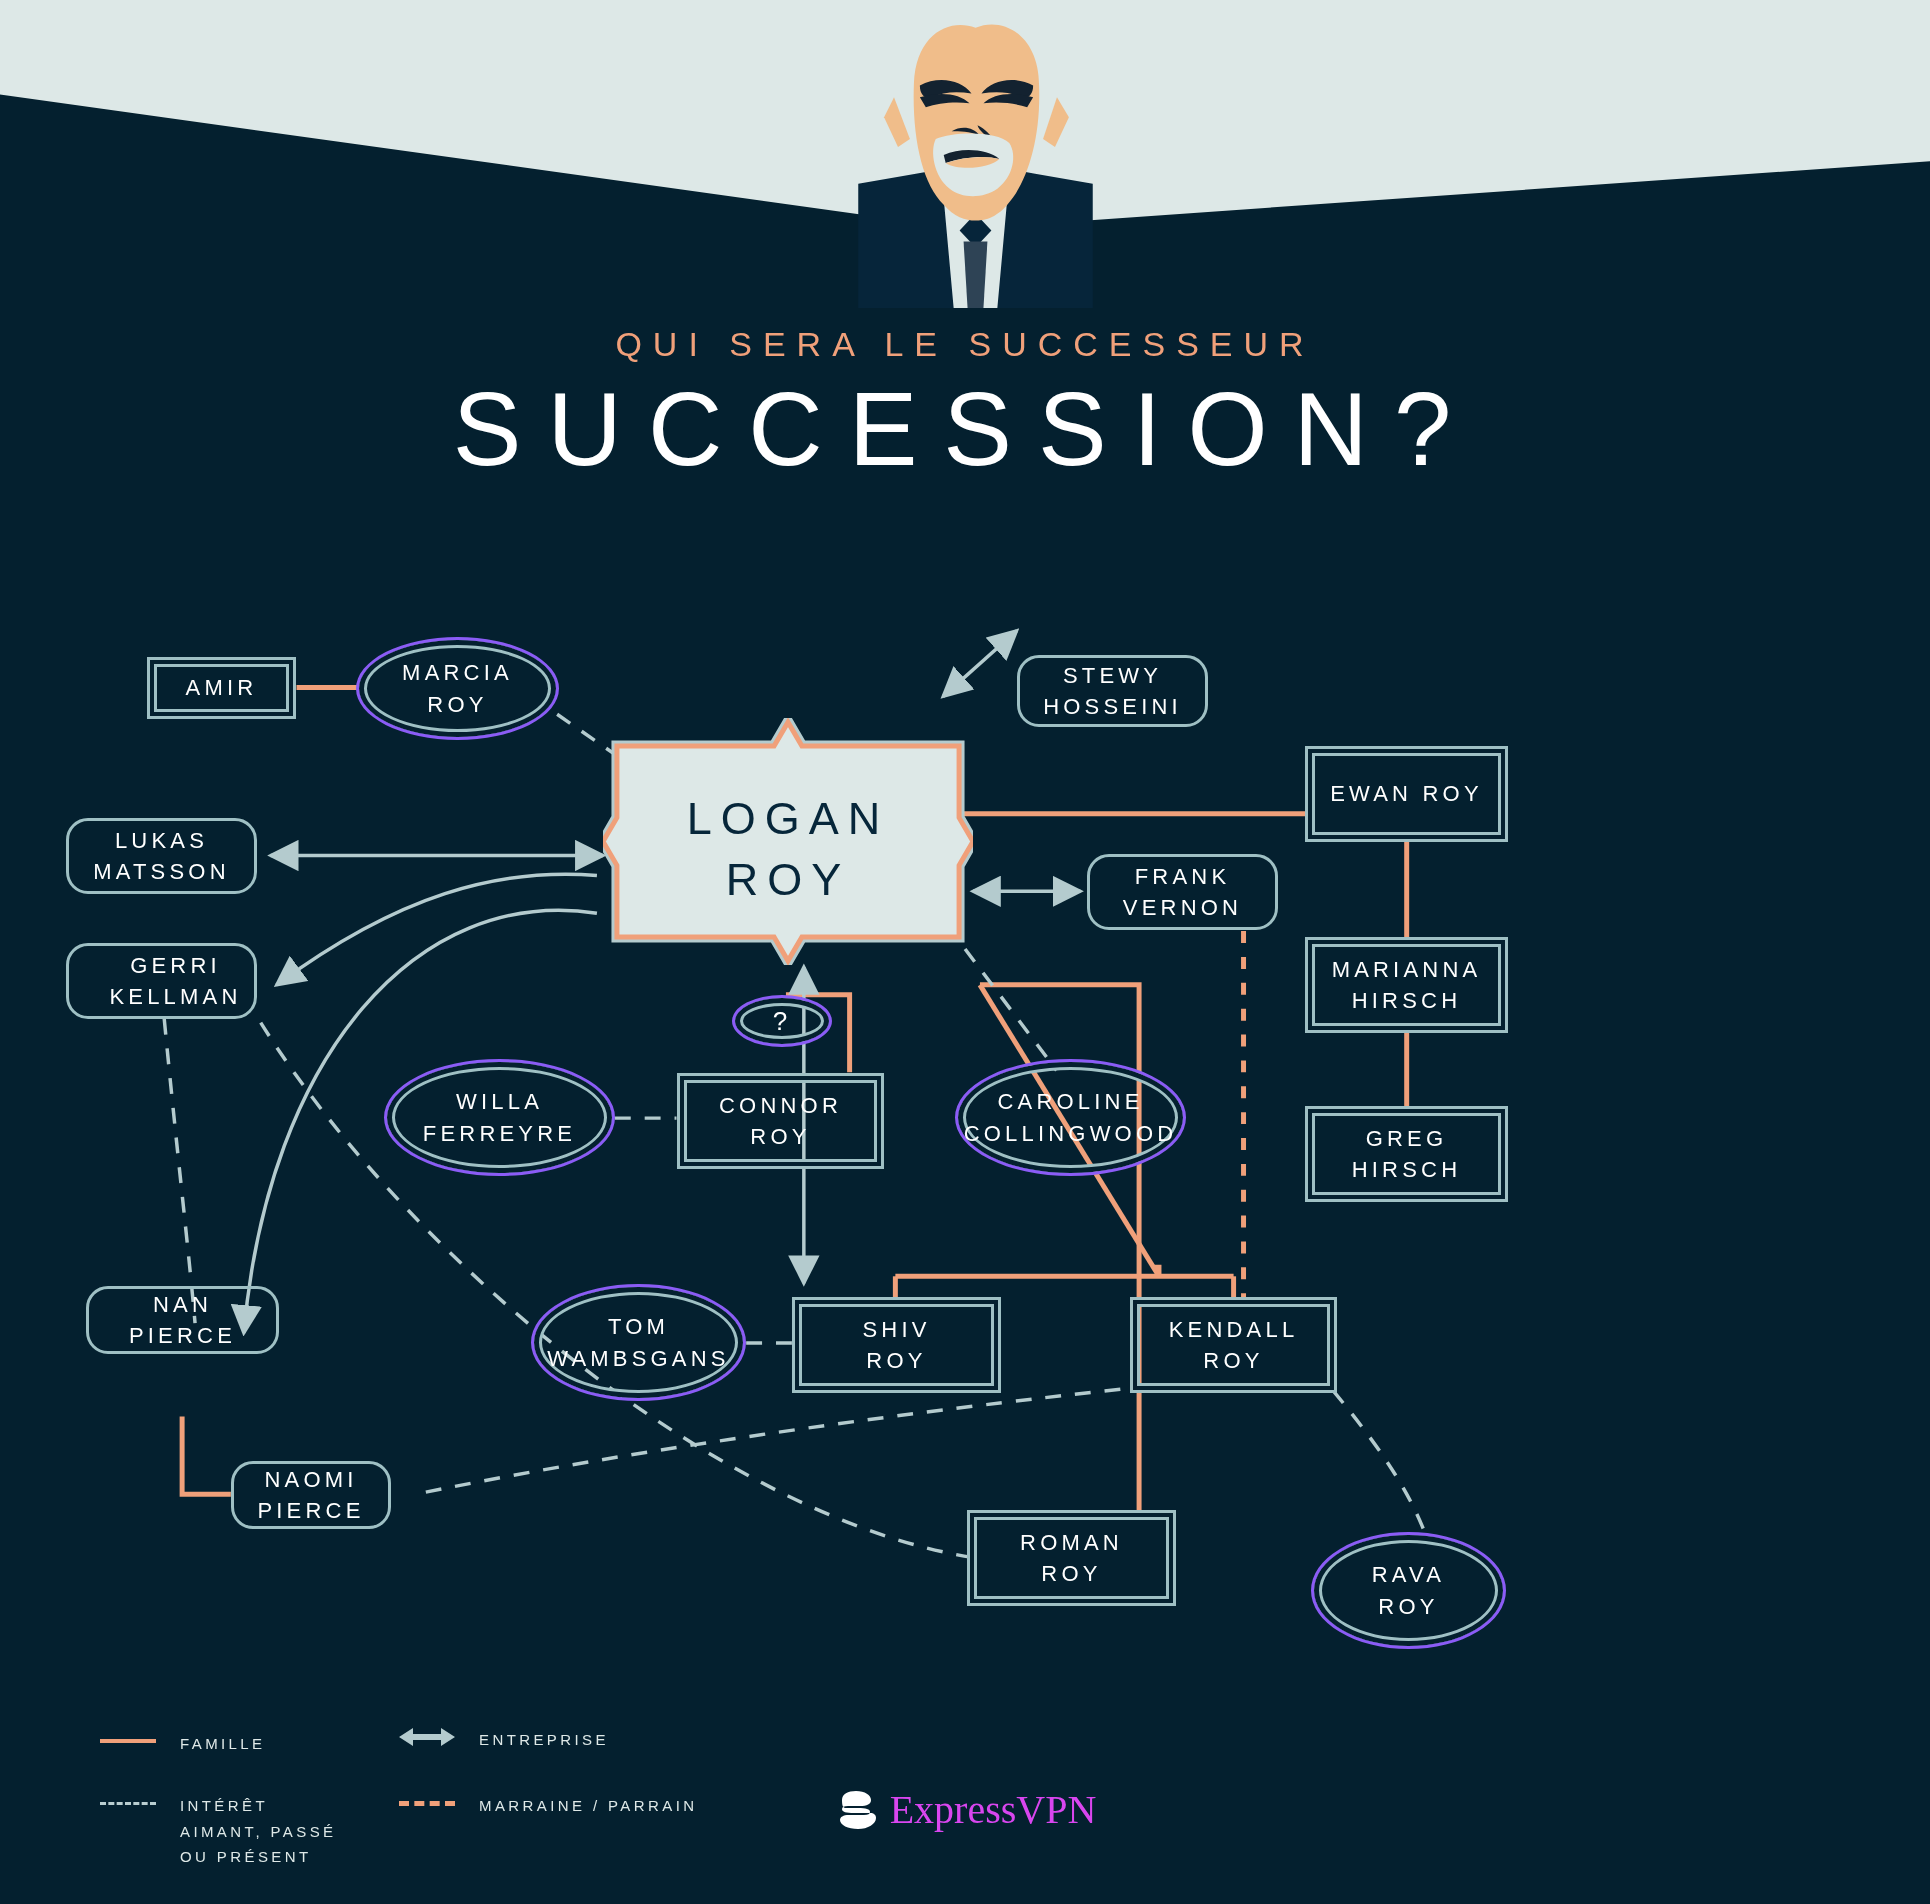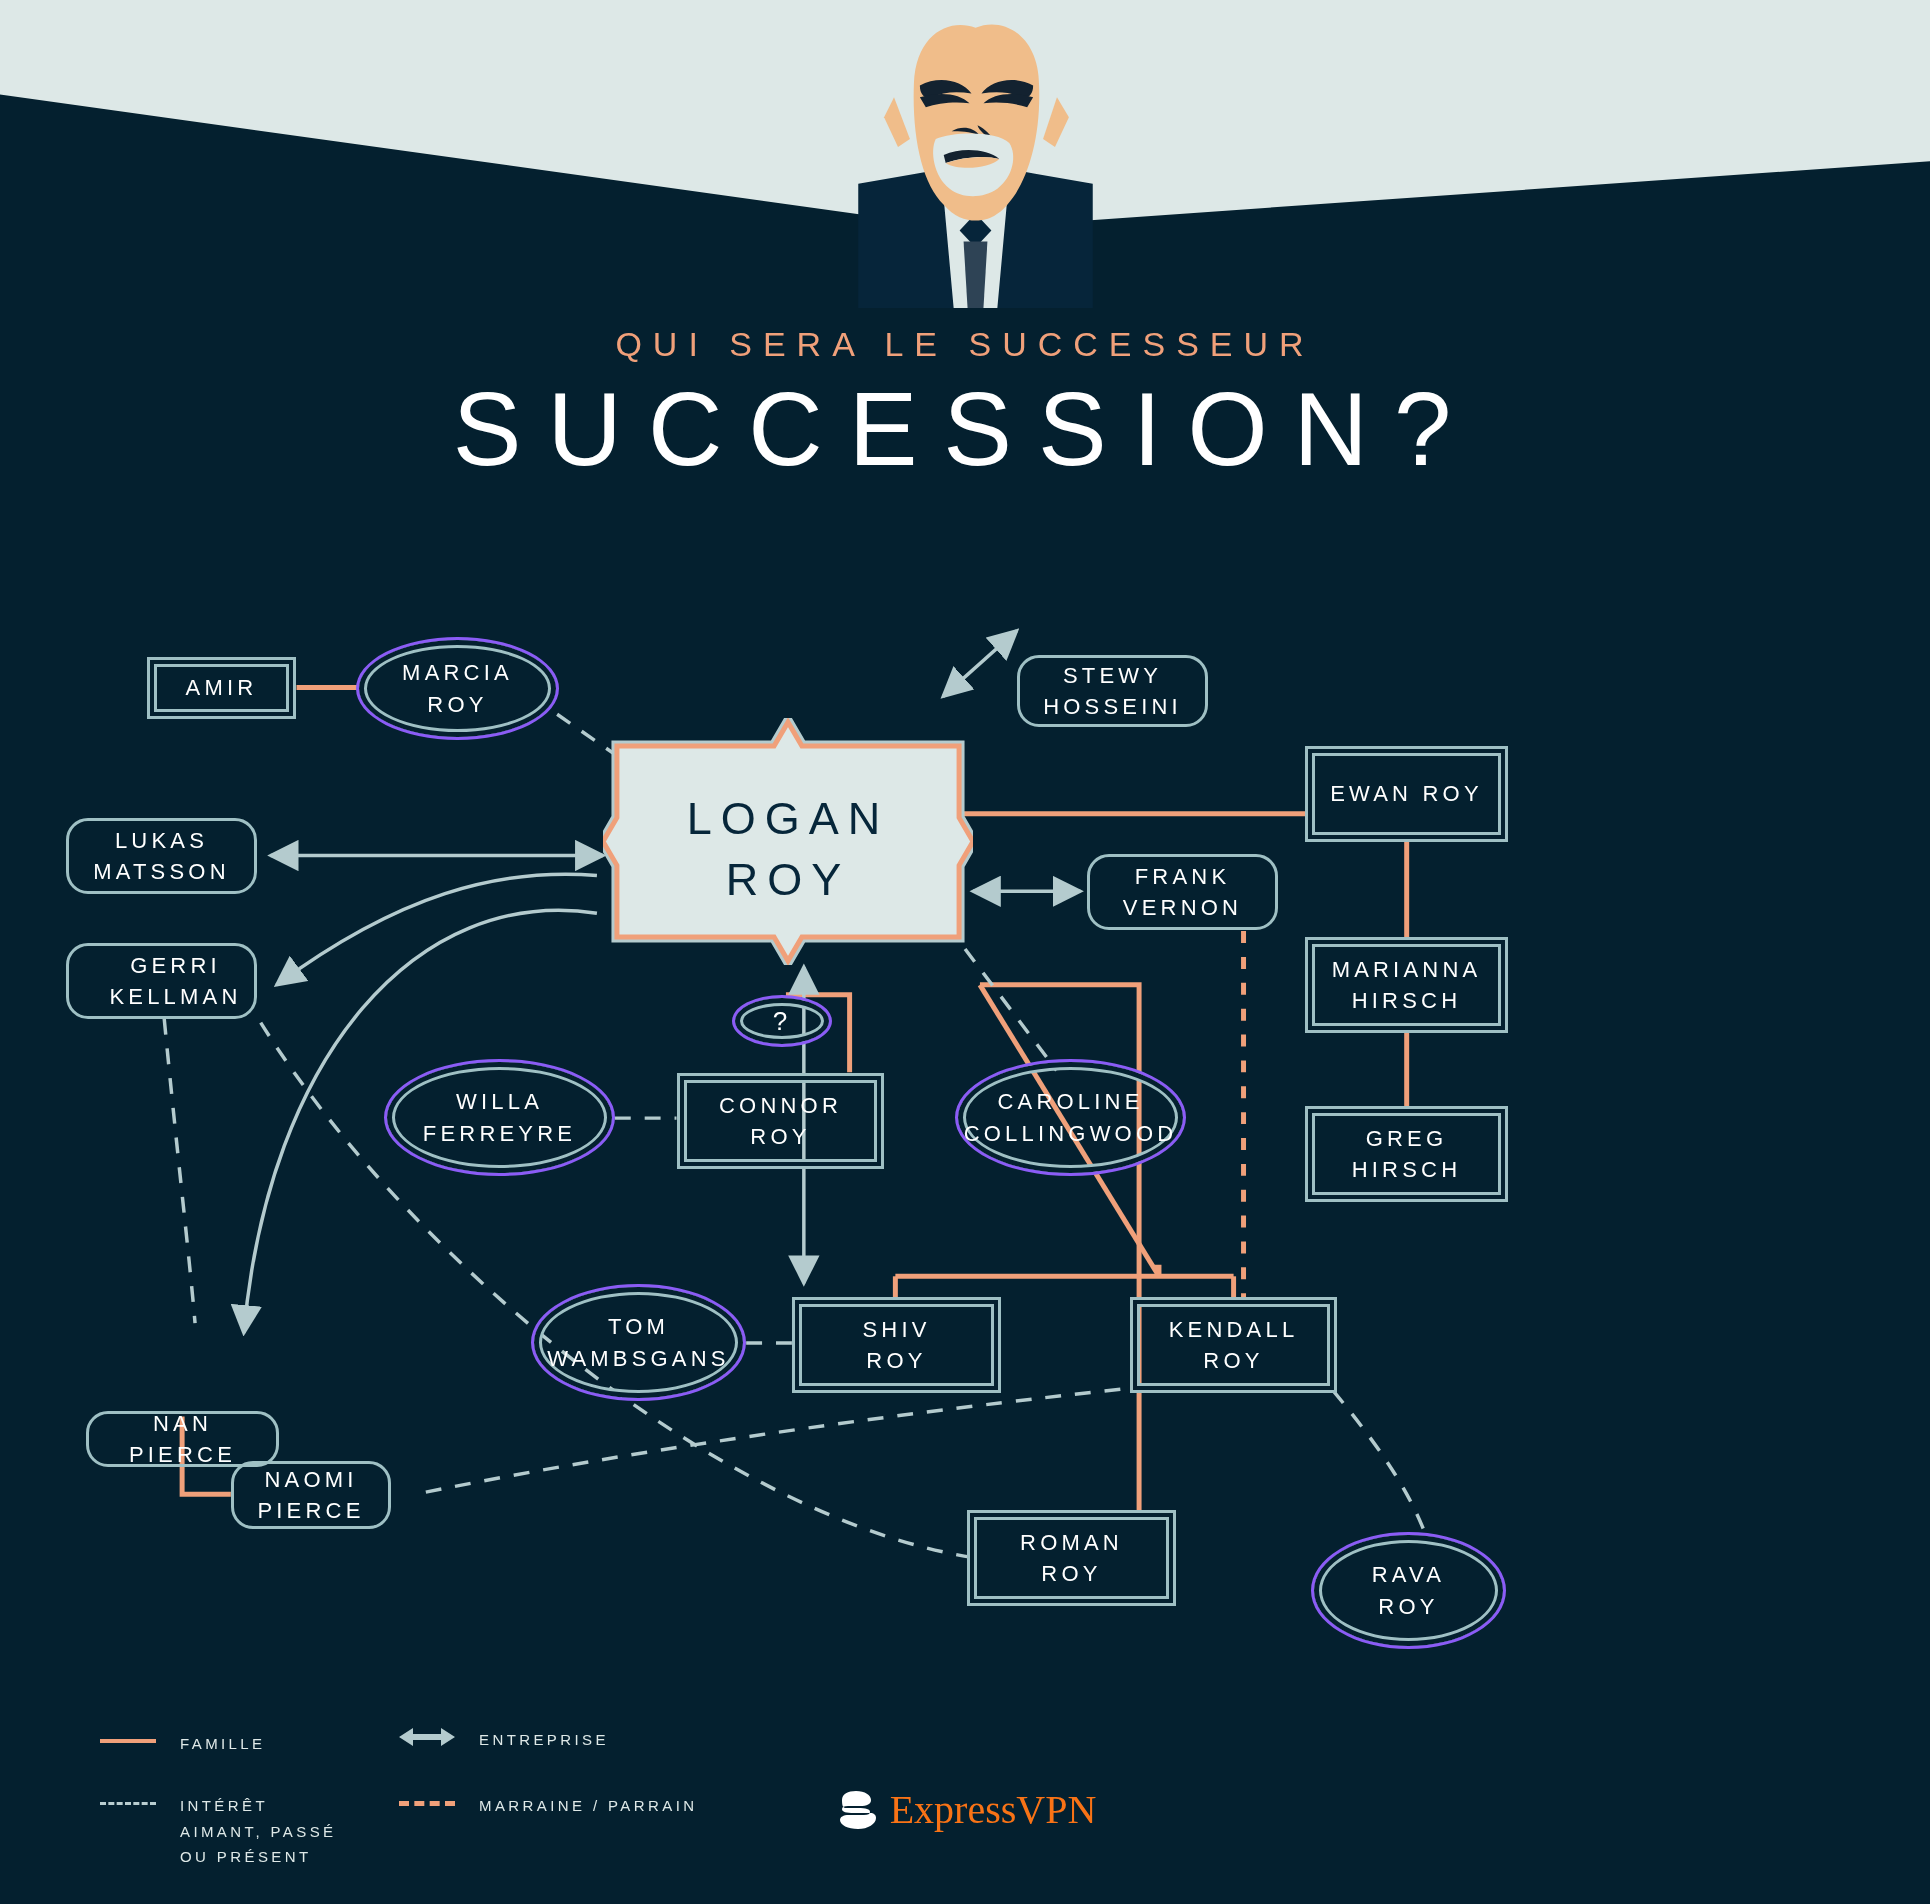--- a/index.html
+++ b/index.html
@@ -76,21 +76,21 @@
   .legend{position:absolute;left:100px;top:1731px;width:756px;color:#dfe9e8;}
   .lg-row{position:absolute;display:flex;align-items:flex-start;}
   .lg-label{font-size:15px;letter-spacing:3.4px;line-height:1.7;color:#dfe9e8;white-space:pre-line;}
   .swatch{width:58px;margin-right:22px;flex:0 0 58px;display:flex;align-items:center;height:20px;}
   .sw-solid{width:56px;height:4px;background:#f0a07a;}
   .sw-dash{width:56px;height:0;border-top:3px dashed #b9cdd0;}
   .sw-dash-o{width:56px;height:0;border-top:5px dashed #f0a07a;}
 
   .vpn{position:absolute;left:0;top:1786px;width:1930px;text-align:center;}
   .vpn-wrap{display:inline-flex;align-items:center;gap:12px;}
-  .vpn-name{color:#f97316;font-family:"Liberation Serif",serif;font-size:40px;letter-spacing:0px;}
+  .vpn-name{color:#d946ef;font-family:"Liberation Serif",serif;font-size:40px;letter-spacing:0px;}
 </style>
 </head>
 <body>
 
 <div id="stage">
 
   <svg class="header-band" viewBox="0 0 1940 230" preserveAspectRatio="none">
     <polygon points="0,0 1940,0 1940,162 970,230 0,95" fill="#dde8e7"></polygon>
   </svg>
 
@@ -269,21 +269,21 @@
 ROY</span>
     </div>
     <div class="node n-ell" style="left: 955px; top: 1059px; width: 231px; height: 117px;">
       <span style="white-space: pre-line;">CAROLINE
 COLLINGWOOD</span>
     </div>
     <div class="node n-rect" style="left: 1305px; top: 1106px; width: 203px; height: 96px;">
       <span style="white-space: pre-line;">GREG
 HIRSCH</span>
     </div>
-    <div class="node n-pill" style="left: 86px; top: 1411px; width: 193px; height: 56px;">
+    <div class="node n-pill" style="left: 86px; top: 1286px; width: 193px; height: 68px;">
       <span style="white-space: pre-line;">NAN
 PIERCE</span>
     </div>
     <div class="node n-ell" style="left: 531px; top: 1284px; width: 215px; height: 117px;">
       <span style="white-space: pre-line;">TOM
 WAMBSGANS</span>
     </div>
     <div class="node n-rect" style="left: 792px; top: 1297px; width: 209px; height: 96px;">
       <span style="white-space: pre-line;">SHIV
 ROY</span>

